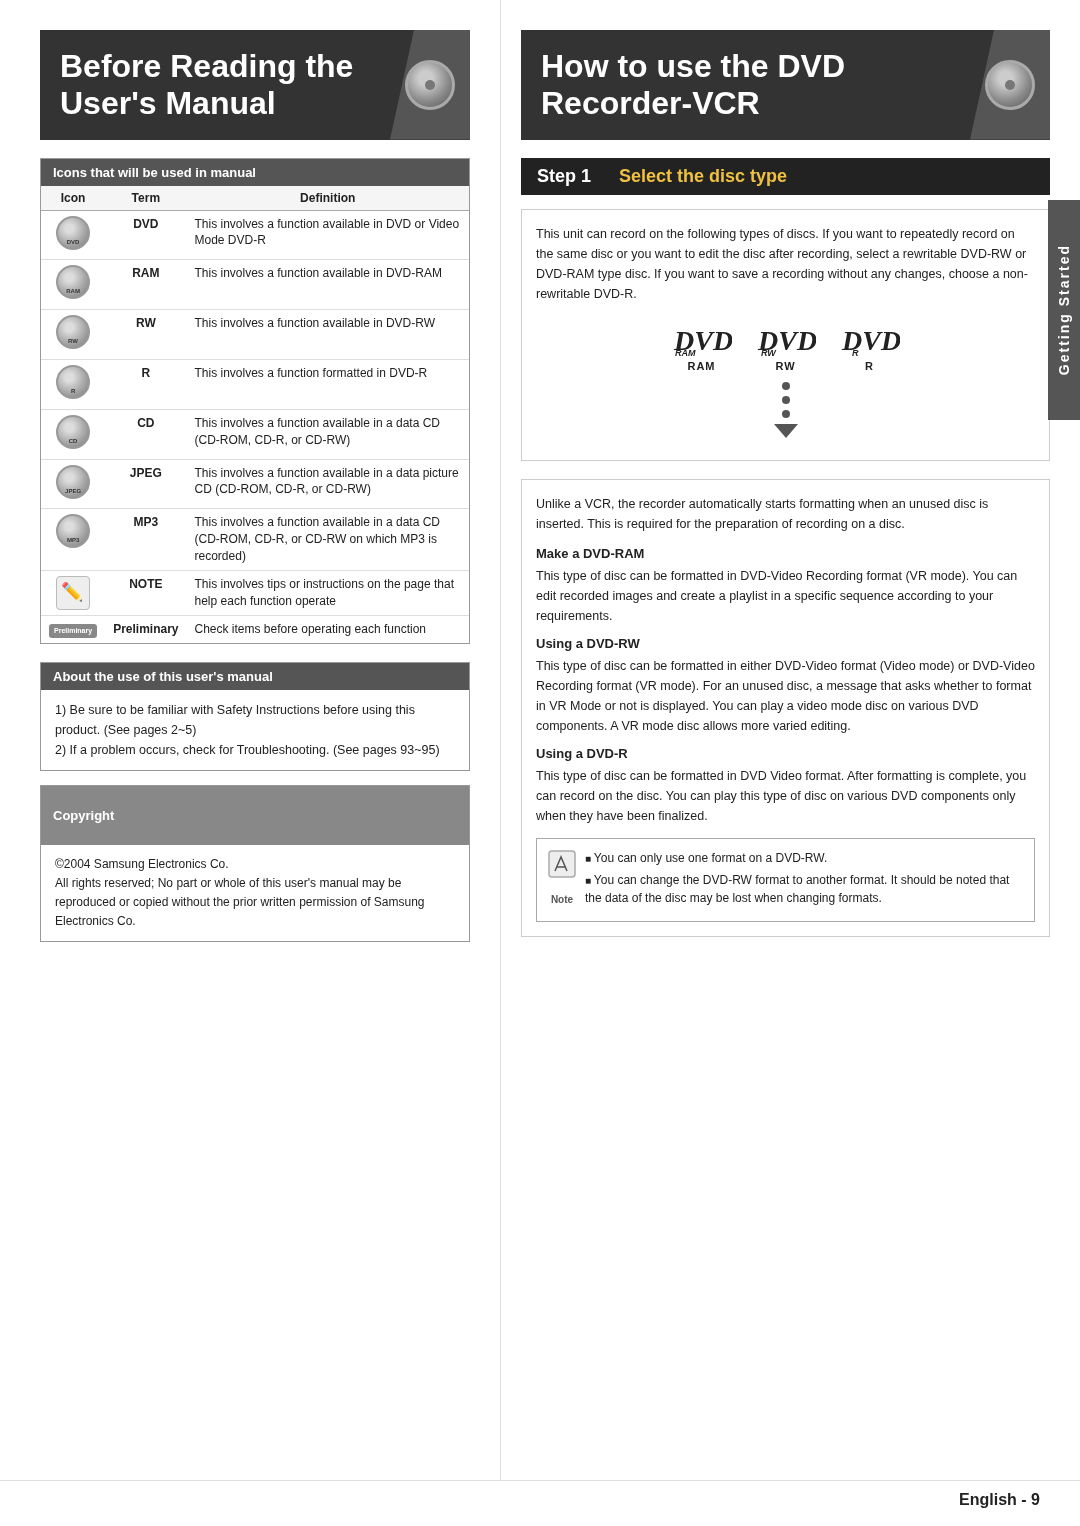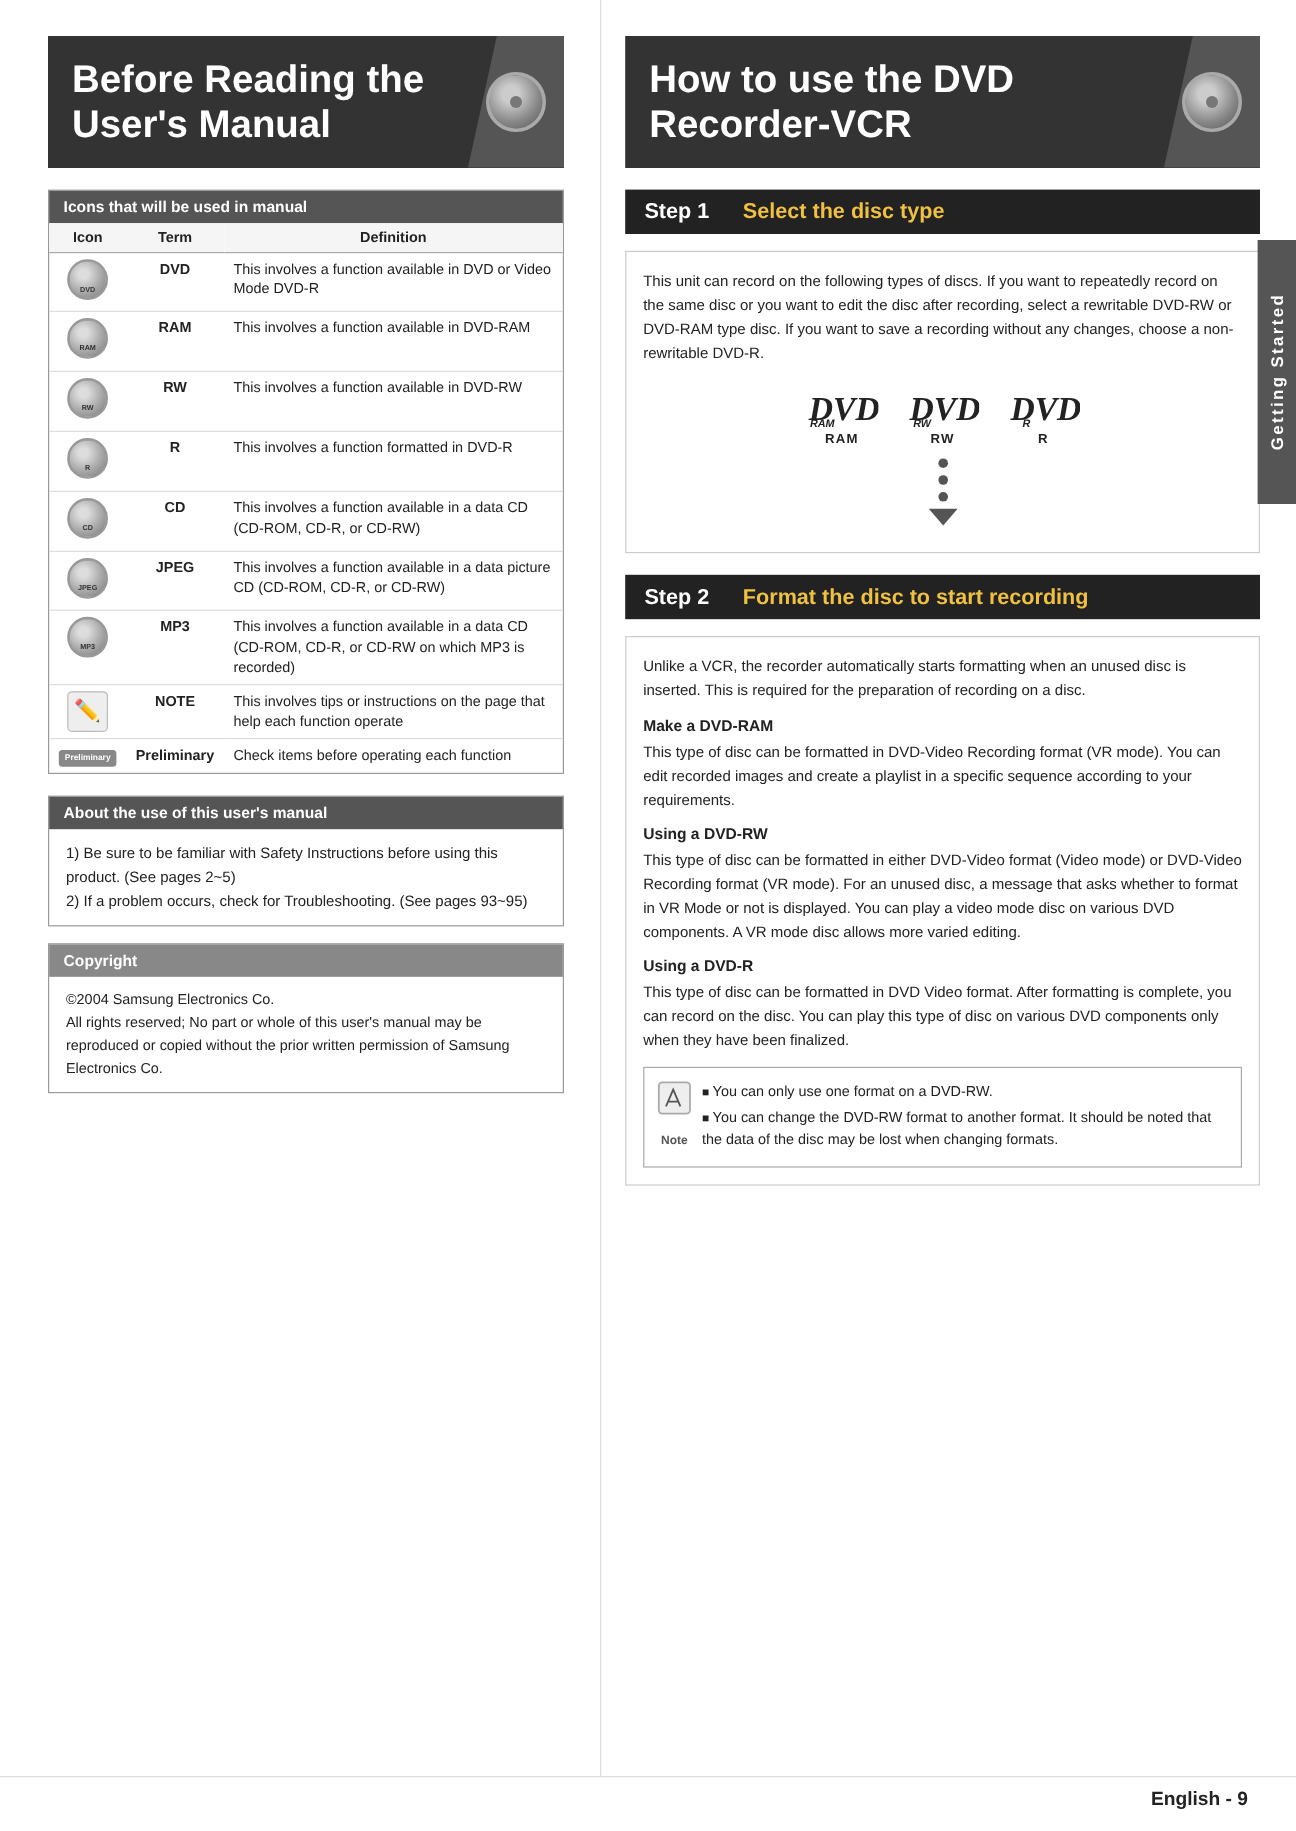--- a/index.html
+++ b/index.html
@@ -221,21 +221,21 @@
     
     .copyright-box {
       border: 1px solid #999;
       margin-bottom: 14px;
     }
     .copyright-box-header {
       background: #888;
       color: #fff;
       font-size: 13px;
       font-weight: bold;
-      padding: 6px 12px;
+      padding: 22px 12px;
     }
     .copyright-box-content {
       padding: 10px 14px;
       font-size: 12px;
       line-height: 1.6;
     }
 
     
     .right-title-box {
       background: #333;
@@ -608,24 +608,20 @@
         </div>
 
         <div class="arrow-down-dots">
           <div class="dot"></div>
           <div class="dot"></div>
           <div class="dot"></div>
           <div class="arrow-triangle"></div>
         </div>
       </div>
 
-      <div class="step-header">
-        <span class="step-num">Step 2</span>
-        <span class="step-title">Format the disc to start recording</span>
-      </div>
 
       <div class="step2-section">
         <p class="step2-intro">Unlike a VCR, the recorder automatically starts formatting when an unused disc is inserted. This is required for the preparation of recording on a disc.</p>
 
         <p class="step2-subheading">Make a DVD-RAM</p>
         <p class="step2-para">This type of disc can be formatted in DVD-Video Recording format (VR mode). You can edit recorded images and create a playlist in a specific sequence according to your requirements.</p>
 
         <p class="step2-subheading">Using a DVD-RW</p>
         <p class="step2-para">This type of disc can be formatted in either DVD-Video format (Video mode) or DVD-Video Recording format (VR mode). For an unused disc, a message that asks whether to format in VR Mode or not is displayed. You can play a video mode disc on various DVD components. A VR mode disc allows more varied editing.</p>
 

